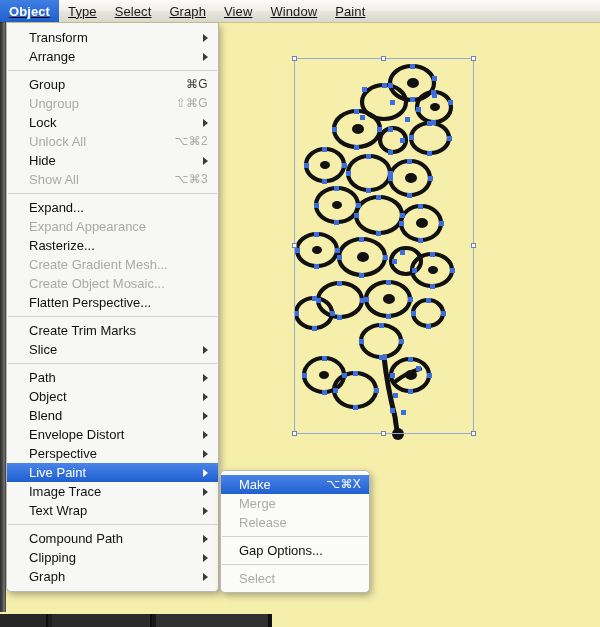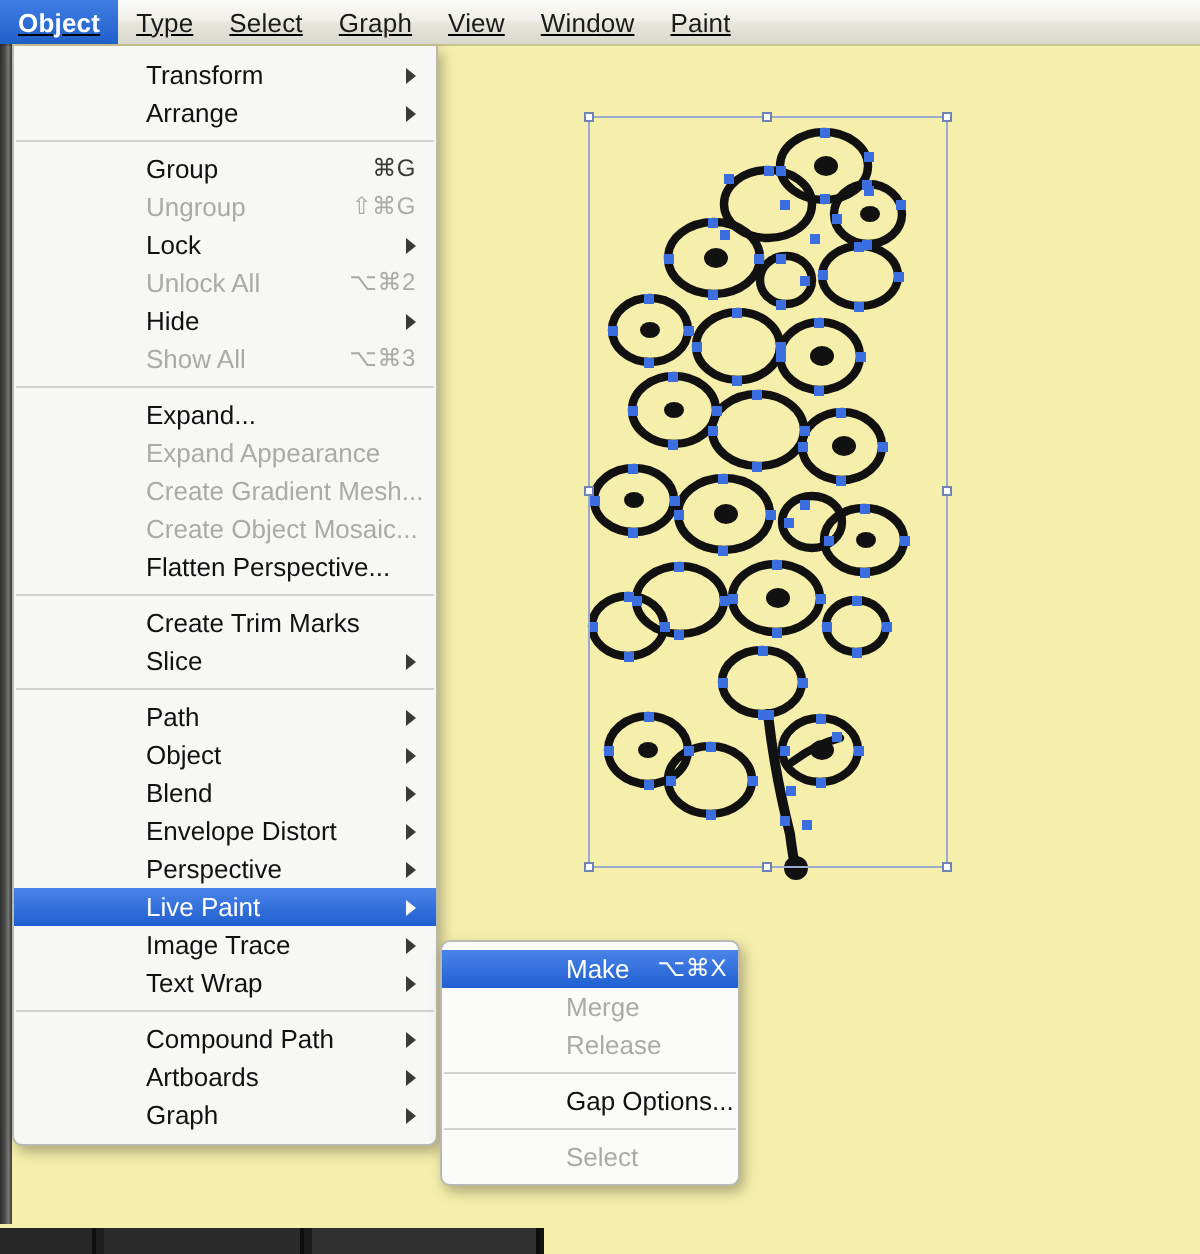--- a/index.html
+++ b/index.html
@@ -58,21 +58,21 @@
     font-size:13px;
   }
   .mi{
     position:relative;display:flex;align-items:center;
     height:19px;line-height:19px;
     padding:0 10px 0 22px;
     color:#111;white-space:nowrap;cursor:default;
   }
   .mi.disabled{color:#aaaaa8;}
   .mi.sel{background:linear-gradient(to bottom,#4a84e8,#1f5fd0);color:#fff;}
-  .mi .lbl{flex:0 0 auto;margin-left:44px;}
+  .mi .lbl{flex:0 0 auto;}
   .mi .spacer{flex:1 1 auto;}
   .mi .shortcut{
     font-size:12px;color:#3a3a38;letter-spacing:.3px;padding-left:14px;
   }
   .mi.disabled .shortcut{color:#aaaaa8;}
   .mi.sel .shortcut{color:#fff;}
   .mi .arrow{
     width:0;height:0;
     border-left:5px solid #3a3a38;
     border-top:4px solid transparent;
@@ -354,20 +354,24 @@
     </div>
     <div class="sep"></div>
     <div class="mi">
       <span class="lbl">Expand...</span>
       <span class="spacer"></span>
     </div>
     <div class="mi disabled">
       <span class="lbl">Expand Appearance</span>
       <span class="spacer"></span>
     </div>
+    <div class="mi">
+      <span class="lbl">Rasterize...</span>
+      <span class="spacer"></span>
+    </div>
     <div class="mi disabled">
       <span class="lbl">Create Gradient Mesh...</span>
       <span class="spacer"></span>
     </div>
     <div class="mi disabled">
       <span class="lbl">Create Object Mosaic...</span>
       <span class="spacer"></span>
     </div>
     <div class="mi">
       <span class="lbl">Flatten Perspective...</span>
@@ -424,21 +428,21 @@
       <span class="spacer"></span>
       <span class="arrow"></span>
     </div>
     <div class="sep"></div>
     <div class="mi">
       <span class="lbl">Compound Path</span>
       <span class="spacer"></span>
       <span class="arrow"></span>
     </div>
     <div class="mi">
-      <span class="lbl">Artboards</span>
+      <span class="lbl">Clipping</span>
       <span class="spacer"></span>
       <span class="arrow"></span>
     </div>
     <div class="mi">
       <span class="lbl">Graph</span>
       <span class="spacer"></span>
       <span class="arrow"></span>
     </div>
   </div>
 

